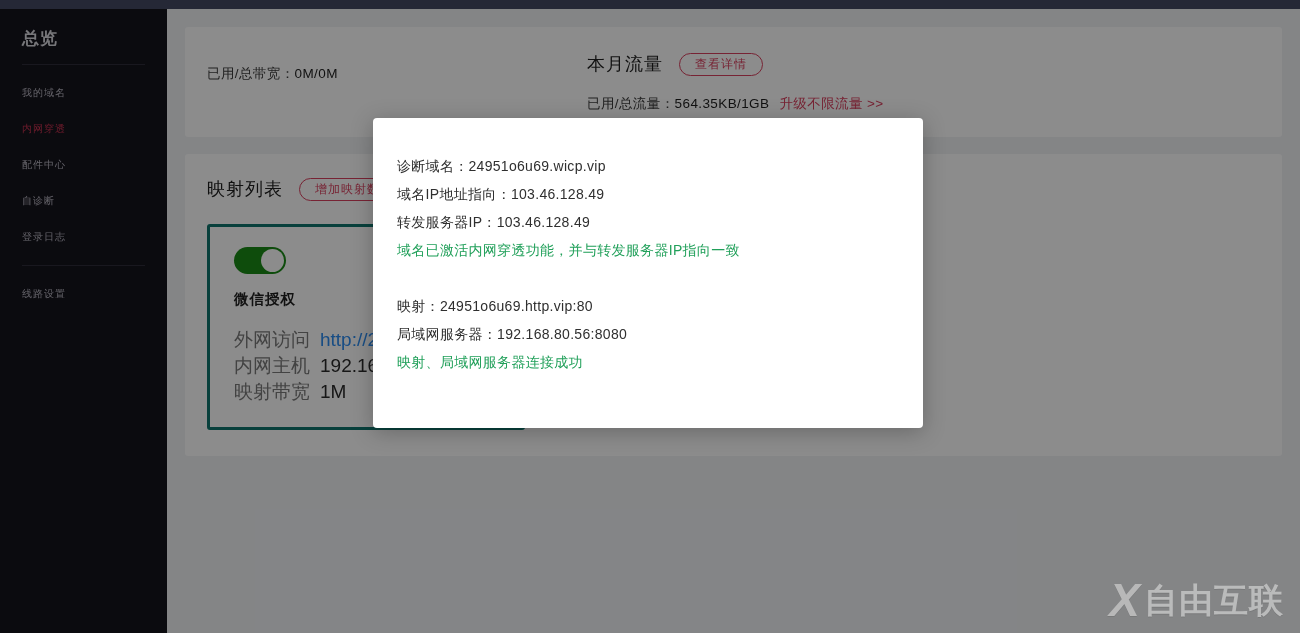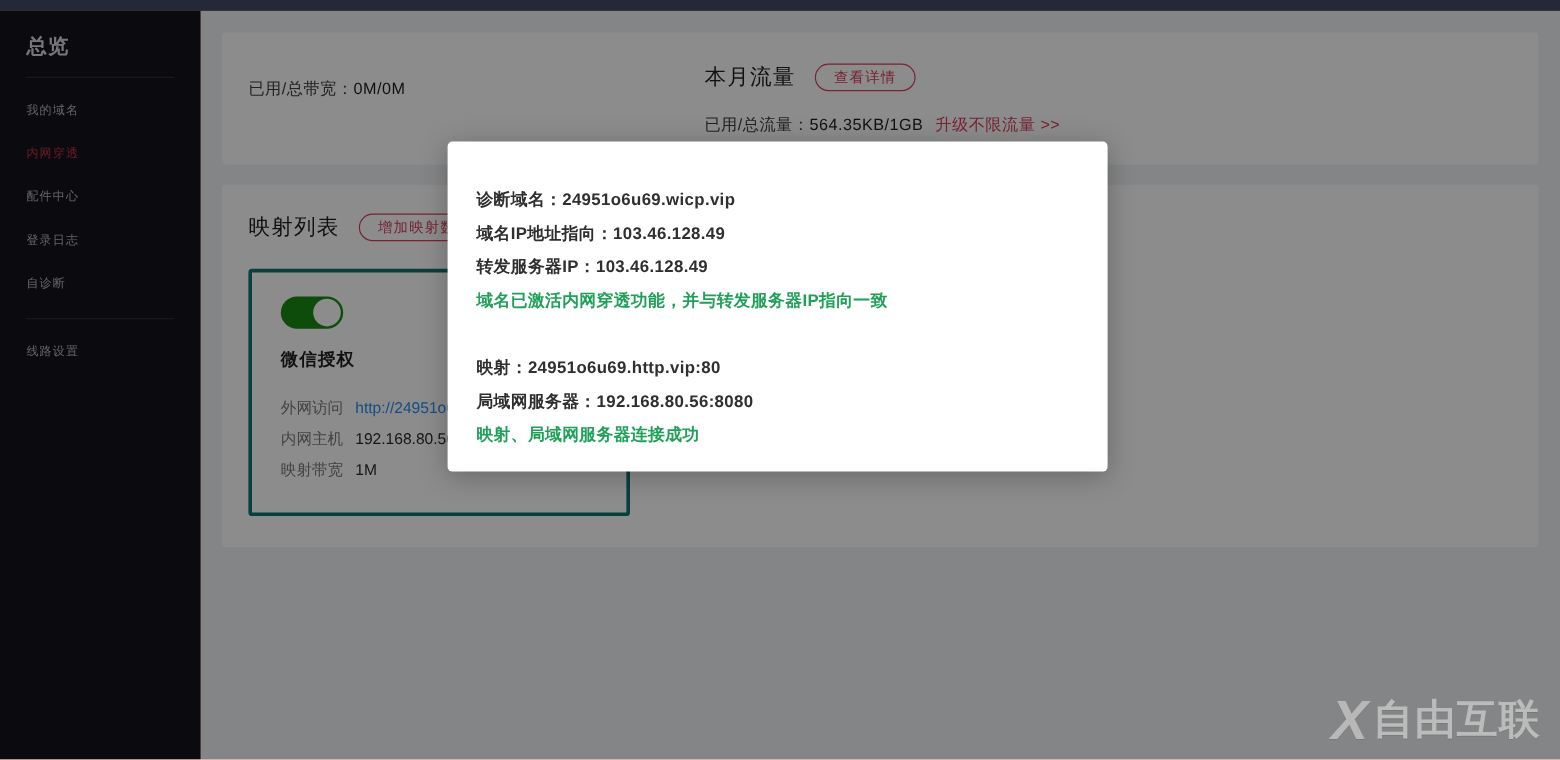--- a/index.html
+++ b/index.html
@@ -147,21 +147,21 @@
   .map-name {
     margin-top: 16px;
     font-size: 14.5px;
     font-weight: bold;
     color: #1f1f1f;
     letter-spacing: 1px;
   }
   .map-rows { margin-top: 18px; }
   .map-row {
     display: flex;
-    font-size: 13px;
+    font-size: 19px;
     color: #6d6d6d;
     line-height: 26px;
     white-space: nowrap;
   }
   .map-row .k { color: #7a7a7a; margin-right: 10px; }
   .map-row .v { color: #2b2b2b; }
   .map-row .v.link { color: #2d8cf0; cursor: pointer; }
 
   
   .overlay {
@@ -201,24 +201,23 @@
   .modal-close {
     position: absolute;
     right: 18px; top: 50%;
     transform: translateY(-50%);
     width: 22px; height: 22px;
     cursor: pointer;
     opacity: .45;
   }
   .modal-close svg { display: block; }
   .modal-body {
-    padding: 34px 24px 17px 24px;
+    padding: 34px 24px 52px 24px;
     min-height: 232px;
     box-sizing: border-box;
-    font-weight: bold;
   }
   .diag-line {
     font-size: 14px;
     color: #2f2f2f;
     line-height: 28px;
     letter-spacing: .3px;
     white-space: nowrap;
   }
   .diag-line.ok { color: #21a05a; }
   .diag-gap { height: 28px; }
@@ -258,22 +257,22 @@
 
   <div class="topbar"></div>
 
   <div class="sidebar">
     <div class="sidebar-title">总览</div>
     <div class="side-divider"></div>
 
     <div class="side-item">我的域名</div>
     <div class="side-item active">内网穿透</div>
     <div class="side-item">配件中心</div>
+    <div class="side-item">自诊断</div>
     <div class="side-item">登录日志</div>
-    <div class="side-item">自诊断</div>
 
     <div class="side-divider second"></div>
     <div class="side-item">线路设置</div>
   </div>
 
   <div class="main">
 
     <div class="card top">
       <div class="stats-row">
 

